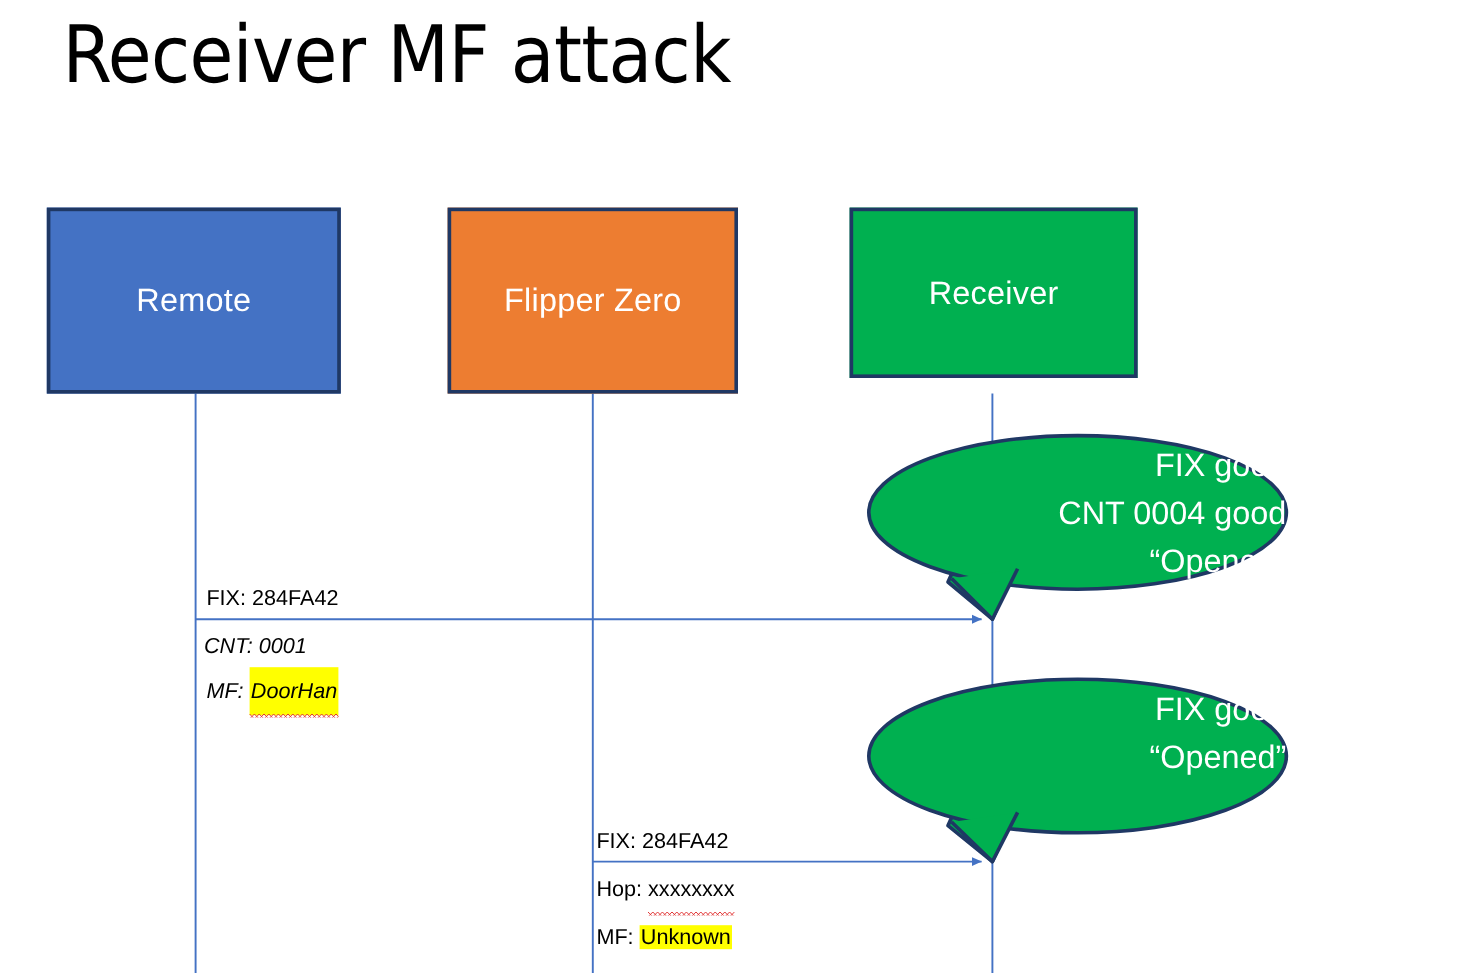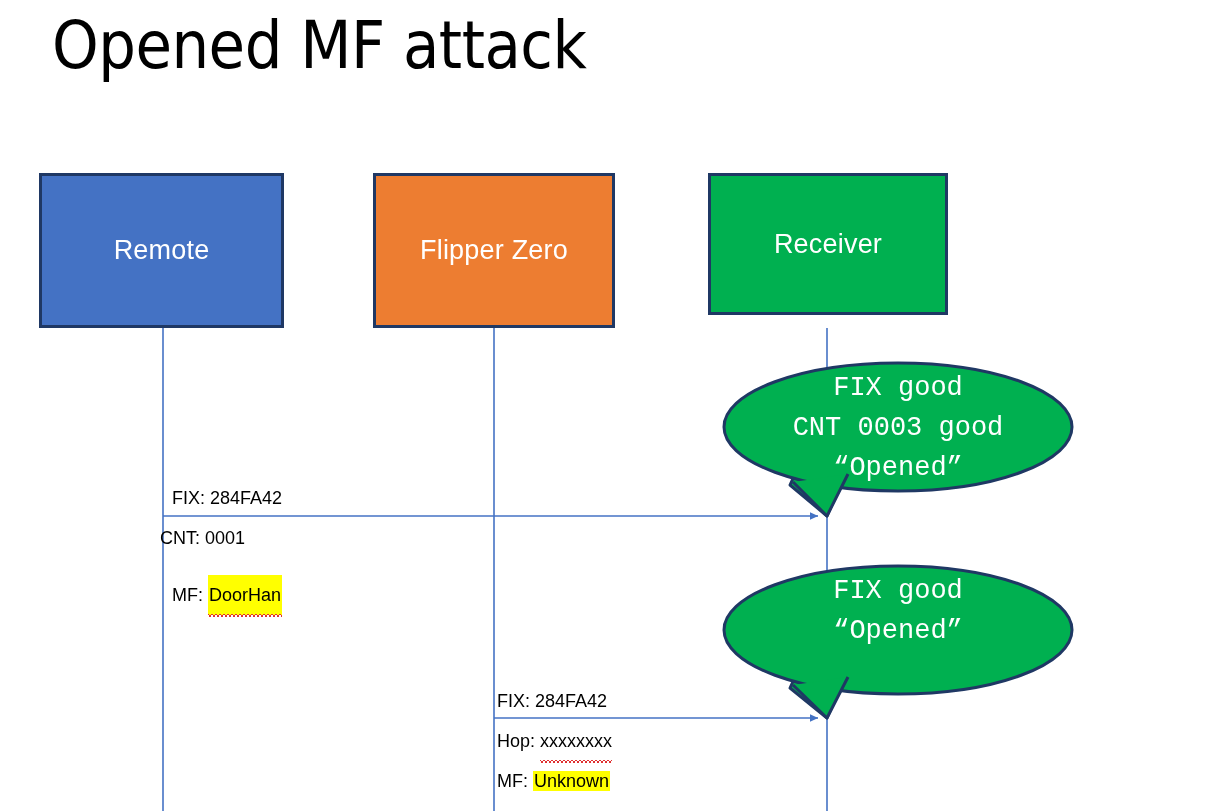--- a/index.html
+++ b/index.html
@@ -65,39 +65,38 @@
   .actor-remote  { left: 39px;  top: 173px; width: 245px; height: 155px; background: #4472C4; }
   .actor-flipper { left: 373px; top: 173px; width: 242px; height: 155px; background: #ED7D31; }
   .actor-receiver{ left: 708px; top: 173px; width: 240px; height: 142px; background: #00B050; }
 
   
   .bubble-text {
     position: absolute;
     color: #ffffff;
     font-size: 27px;
     line-height: 40px;
-    text-align: center;
+    text-align: right;
     width: 348px;
     pointer-events: none;
-    font-family: Liberation Mono, monospace;
   }
   .bubble-text-1 { left: 724px; top: 368px; }
   .bubble-text-2 { left: 724px; top: 571px; }
 
   
   .msg-label {
     position: absolute;
     color: #000000;
     font-size: 18px;
     line-height: 40px;
     white-space: nowrap;
   }
   .msg1-line1 { left: 172px; top: 478px; }
-  .msg1-line2 { left: 160px; top: 518px; }
-  .msg1-line3 { left: 172px; top: 575px; }
+  .msg1-line2 { left: 170px; top: 518px; font-style: italic; }
+  .msg1-line3 { left: 172px; top: 556px; font-style: italic; }
   .msg2-line1 { left: 497px; top: 681px; }
   .msg2-line2 { left: 497px; top: 721px; }
   .msg2-line3 { left: 497px; top: 761px; text-align: right; }
 
   .hl {
     background: #FFFF00;
     padding: 0 1px;
   }
   .squiggle {
     position: relative;
@@ -115,21 +114,21 @@
       linear-gradient(-45deg, transparent 45%, #E03131 45%, #E03131 55%, transparent 55%);
     background-size: 4px 4px;
     background-repeat: repeat-x;
   }
 </style>
 </head>
 <body>
 
 <div id="slide">
 
-  <div class="slide-title">Opened MF attack</div>
+  <div class="slide-title">Receiver MF attack</div>
 
   <svg id="vector" viewBox="0 0 1216 811" width="1216" height="811" xmlns="http://www.w3.org/2000/svg">
 
     <defs>
       <marker id="arrowhead" markerWidth="9" markerHeight="9" refX="8.4" refY="4.5" orient="auto" markerUnits="userSpaceOnUse">
         <path d="M0,0.6 L8.6,4.5 L0,8.4 Z" fill="#4472C4"></path>
       </marker>
     </defs>
 
     <line x1="163" y1="328" x2="163" y2="811" stroke="#4472C4" stroke-width="1.6"></line>
@@ -160,21 +159,21 @@
   <div class="actor-box actor-remote">
     <span>Remote</span>
   </div>
 
   <div class="actor-box actor-receiver">
     <span>Receiver</span>
   </div>
 
   <div class="bubble-text bubble-text-1">
     <div>FIX good</div>
-    <div>CNT 0003 good</div>
+    <div>CNT 0004 good</div>
     <div>“Opened”</div>
   </div>
 
   <div class="bubble-text bubble-text-2">
     <div>FIX good</div>
     <div>“Opened”</div>
   </div>
 
   <div class="msg-label msg1-line1">
     <span>FIX: </span><span>284FA42</span>

